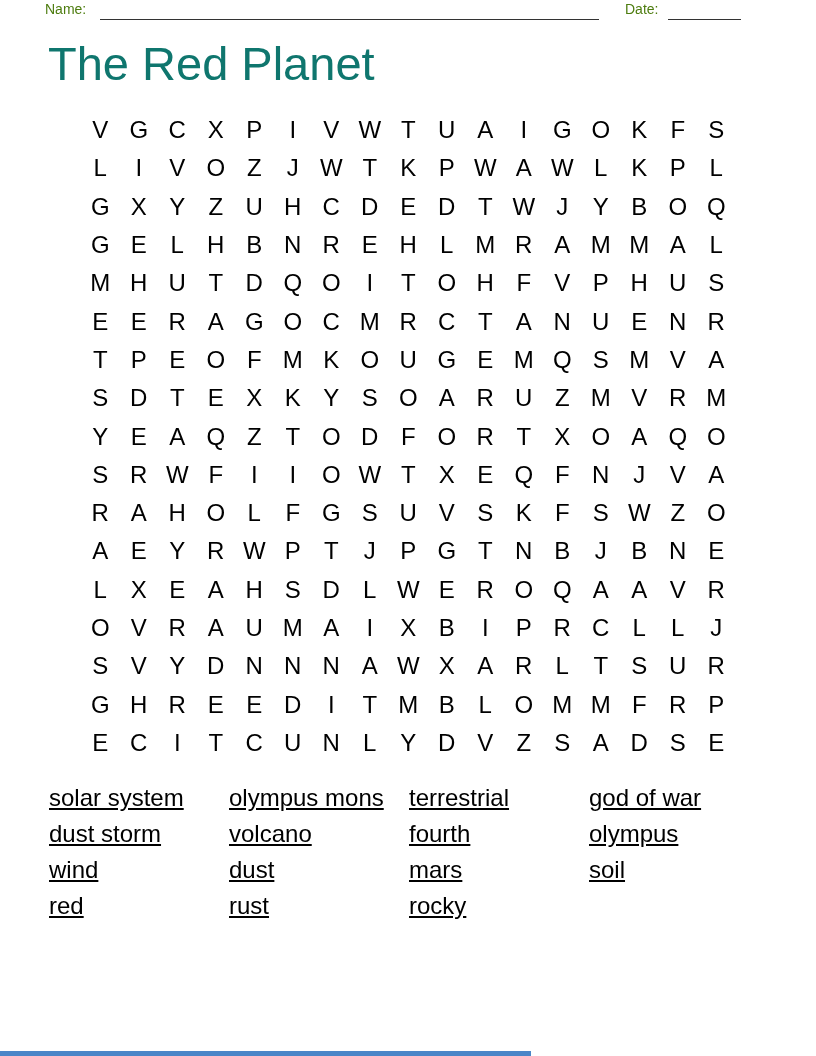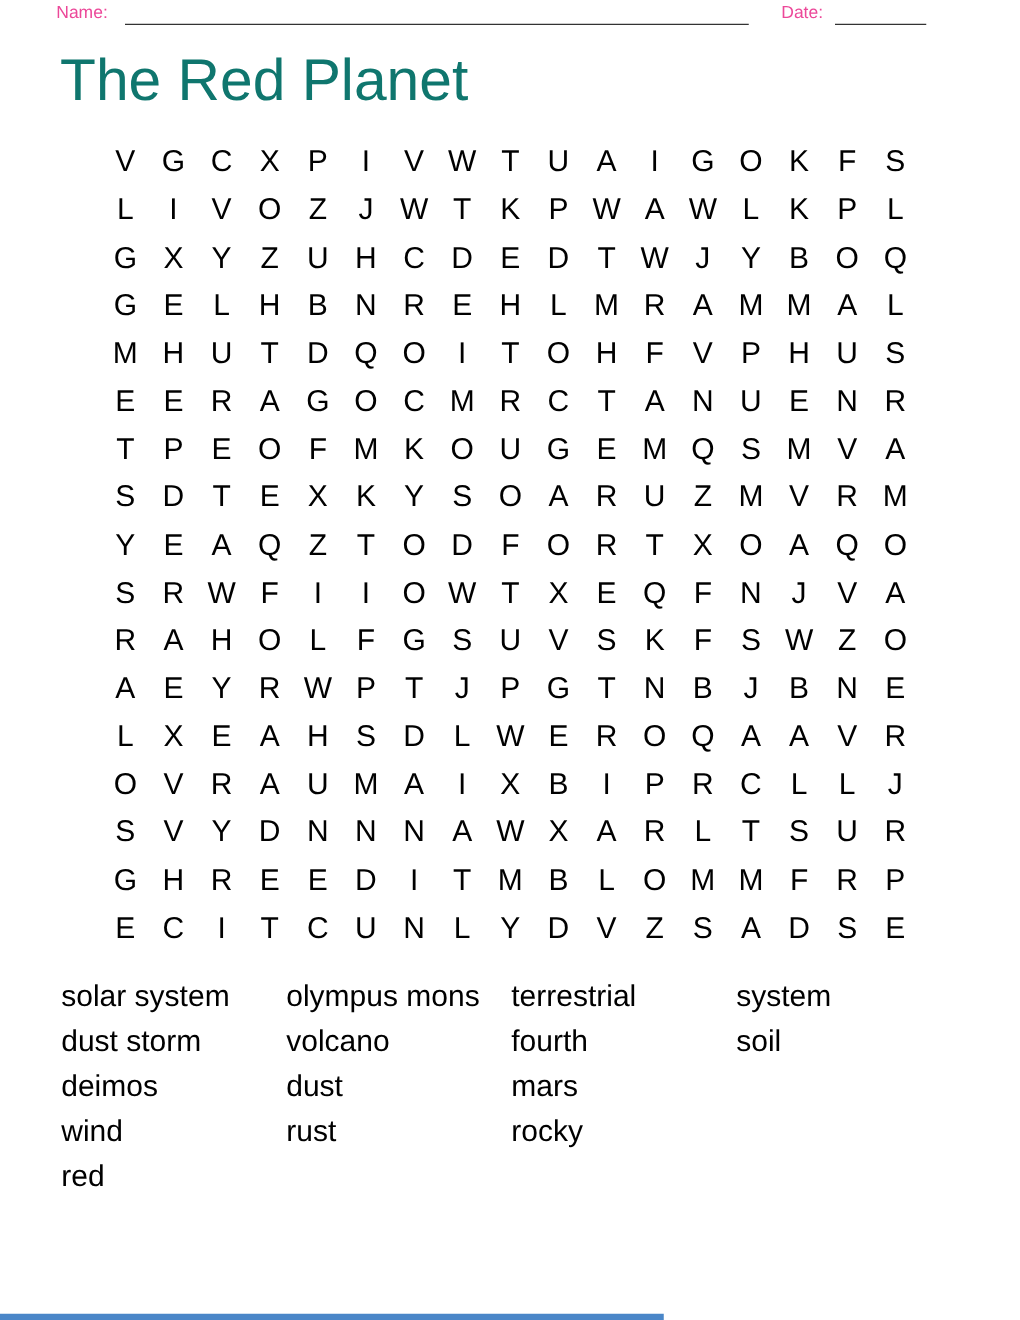--- a/index.html
+++ b/index.html
@@ -7,21 +7,21 @@
     position:relative;
     width:816px;height:1056px;
     background:#ffffff;
     font-family:"Liberation Sans","DejaVu Sans",sans-serif;
     color:#000;
     overflow:hidden;
   }
   
   .hdr-label{
     position:absolute;top:1px;
-    font-size:14px;color:#ec4899;
+    font-size:14px;color:#4d7c0f;
   }
   .name-label{left:45px;}
   .name-line{
     position:absolute;left:100px;top:0;width:499px;height:19px;
     border-bottom:1px solid #333;
   }
   .date-label{left:625px;text-align:center;}
   .date-line{
     position:absolute;left:668px;top:0;width:73px;height:19px;
     border-bottom:1px solid #333;
@@ -46,21 +46,21 @@
   
   .words{
     position:absolute;top:780px;left:0;width:816px;height:190px;
   }
   .word-col{position:absolute;top:0;}
   .word-col.c0{left:49px;width:178px;}
   .word-col.c1{left:229px;width:178px;}
   .word-col.c2{left:409px;width:178px;}
   .word-col.c3{left:589px;width:178px;}
   .word{
-    font-size:24px;line-height:36px;color:#000;white-space:nowrap;
+    font-size:24px;line-height:36px;color:#000;white-space:nowrap;text-decoration:underline;
   }
   
   .accent-bar{
     position:absolute;left:0;bottom:0;
     width:531px;height:5px;
   }
 </style>
 </head>
 <body>
 
@@ -363,37 +363,37 @@
       <span class="cell">A</span>
       <span class="cell">D</span>
       <span class="cell">S</span>
       <span class="cell">E</span>
     </div>
 
   <div class="words">
     <div class="word-col c0">
         <div class="word">solar system</div>
         <div class="word">dust storm</div>
-        <div class="word">deimos</div>
         <div class="word">wind</div>
         <div class="word">red</div>
       </div>
     <div class="word-col c1">
         <div class="word">olympus mons</div>
         <div class="word">volcano</div>
         <div class="word">dust</div>
         <div class="word">rust</div>
       </div>
     <div class="word-col c2">
         <div class="word">terrestrial</div>
         <div class="word">fourth</div>
         <div class="word">mars</div>
         <div class="word">rocky</div>
       </div>
     <div class="word-col c3">
-        <div class="word">system</div>
+        <div class="word">god of war</div>
+        <div class="word">olympus</div>
         <div class="word">soil</div>
       </div>
   </div>
 
   <div class="accent-bar" style="background: rgb(74, 134, 200);"></div>
 
 </div>
 
 </body></html>

